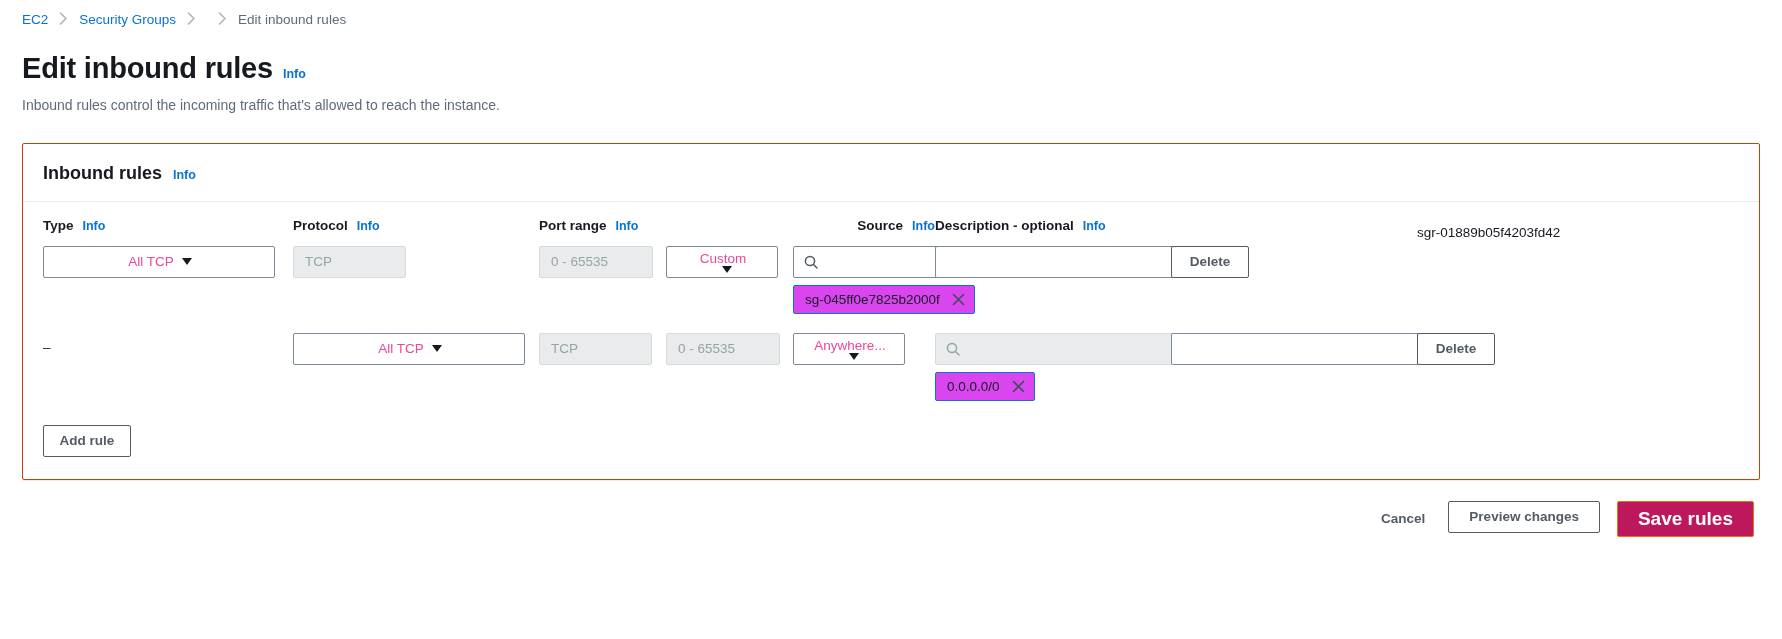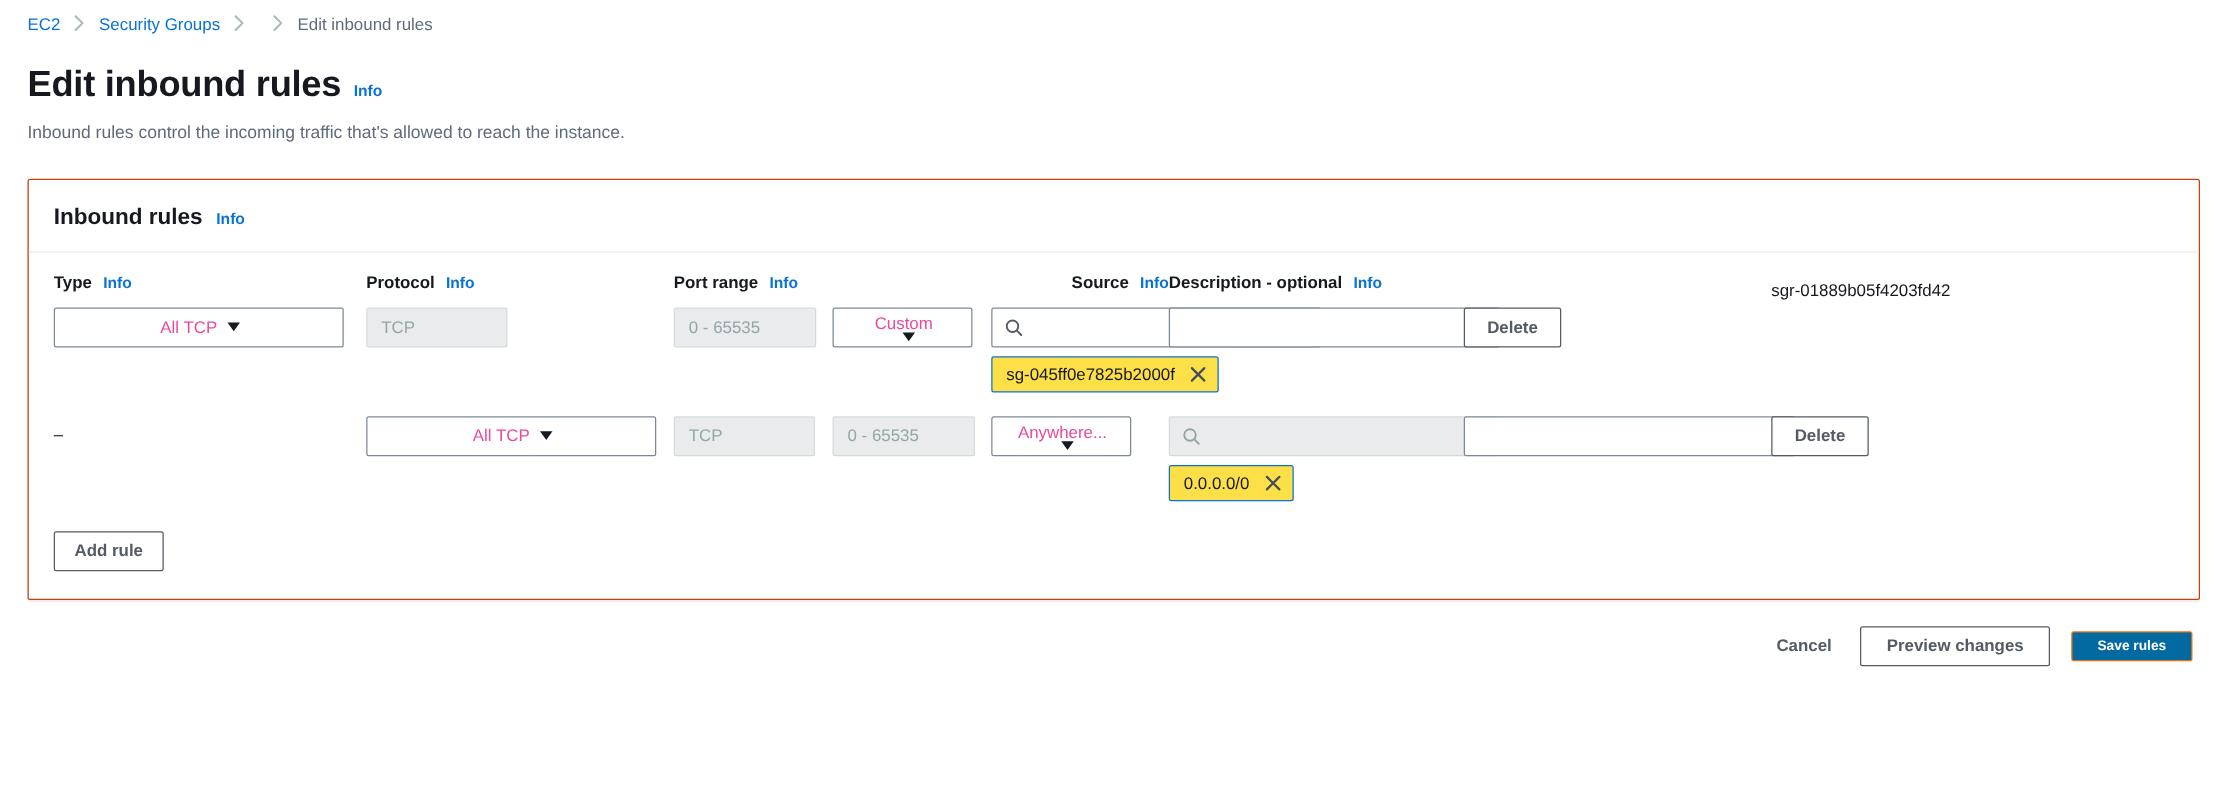--- a/index.html
+++ b/index.html
@@ -191,21 +191,21 @@
   }
   .search-wrap svg { flex: 0 0 auto; display: block; }
 
   
   .token-row { margin-top: 7px; }
   .token {
     display: inline-flex;
     align-items: center;
     gap: 12px;
     border: 1px solid #0972d3;
-    background: #fde047;
+    background: #d946ef;
     border-radius: 2px;
     height: 29px;
     padding: 0 9px 0 11px;
     font-size: 13.5px;
     color: #16191f;
     white-space: nowrap;
   }
   .token-x {
     cursor: pointer;
     display: inline-flex;
@@ -229,43 +229,42 @@
     white-space: nowrap;
   }
   .btn-delete { width: 78px; padding: 0; }
   .btn-addrule { width: 88px; padding: 0; margin-top: 24px; }
 
   .row-gap { height: 19px; grid-column: 1 / -1; }
 
   
   .footer {
     display: flex;
-    align-items: center;
     justify-content: flex-end;
     gap: 17px;
     padding: 21px 28px 0 0;
   }
   .link-btn {
     font-size: 13.5px;
     font-weight: 700;
     color: #545b64;
     background: none;
     border: none;
     cursor: pointer;
     padding: 0 6px;
     font-family: "Liberation Sans", sans-serif;
   }
   .btn-primary {
-    background: #0369a1;
+    background: #be185d;
     border: 1px solid #ec7211;
     color: #ffffff;
-    height: 24px;
+    height: 36px;
     padding: 0 20px;
     font-weight: 700;
-    font-size: 11px;
+    font-size: 19px;
     border-radius: 2px;
     cursor: pointer;
     font-family: "Liberation Sans", sans-serif;
   }
   .btn-secondary { height: 32px; padding: 0 20px; }
 </style>
 </head>
 <body>
 
 <nav class="breadcrumb">

